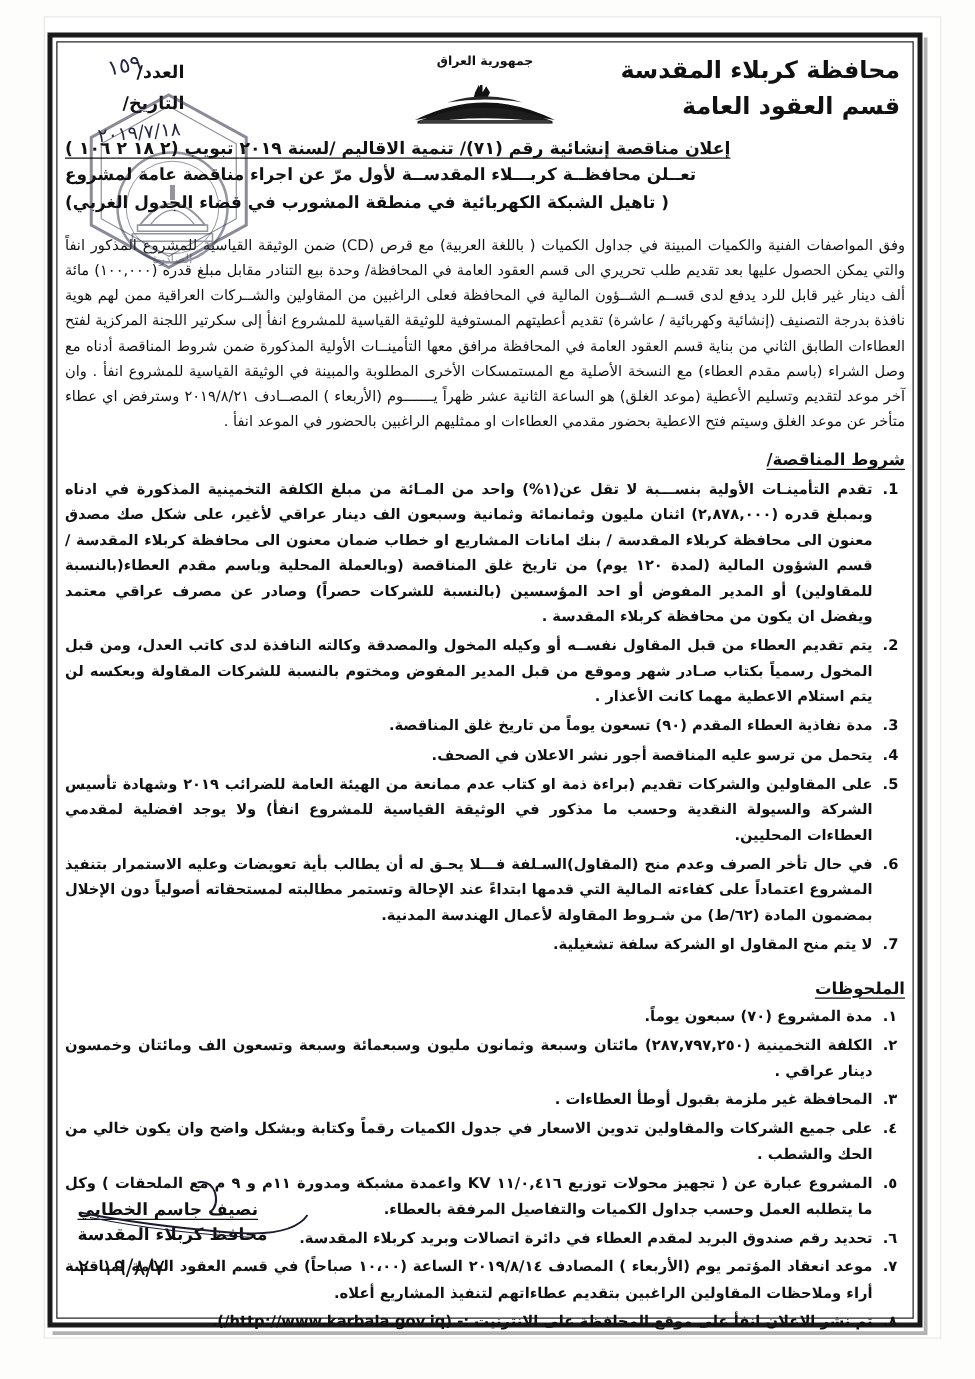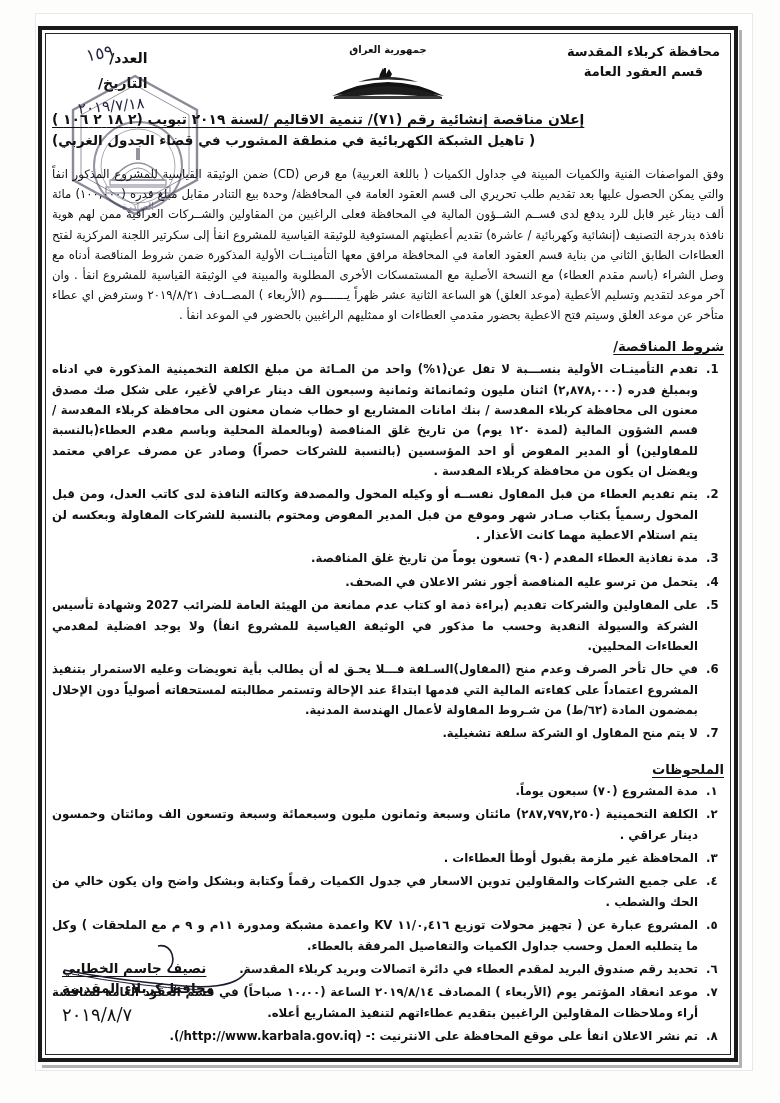--- a/index.html
+++ b/index.html
@@ -68,22 +68,21 @@
 
   
   .hdr {
     position: relative;
     height: 66px;
   }
   .hdr-right {
     position: absolute;
     right: 4px;
     top: 2px;
-    text-align: center;
-    font-size: 13px;
+    font-size: 19px;
     font-weight: bold;
     line-height: 1.55;
     letter-spacing: 0;
   }
   .hdr-mid {
     position: absolute;
     left: 50%;
     transform: translateX(-50%);
     top: 4px;
     font-size: 10px;
@@ -301,32 +300,33 @@
         <path d="M34 66 q18 -24 36 0" fill="none" stroke="#2b2b46" stroke-width="1"></path>
         <rect x="24" y="66" width="56" height="5" fill="none" stroke="#2b2b46" stroke-width="1.2"></rect>
         <rect x="20" y="73" width="64" height="6" fill="none" stroke="#2b2b46" stroke-width="1.2"></rect>
         <rect x="50" y="34" width="4" height="12" fill="#2b2b46"></rect>
         <text x="52" y="96" font-size="10" fill="#2b2b46" text-anchor="middle" font-family="DejaVu Sans, sans-serif">الصادرة</text>
       </svg>
     </div>
 
     <div class="title-block">
       <div class="title-line1">إعلان مناقصة إنشائية رقم (٧١)/ تنمية الاقاليم /لسنة ٢٠١٩ تبويب (٢  ١٨  ٢  ١٠٦ )</div>
+      <div class="title-line2">تعــلن محافظــة كربـــلاء المقدســة لأول مرّ  عن اجراء مناقصة عامة لمشروع</div>
       <div class="title-line3">( تاهيل الشبكة الكهربائية في منطقة المشورب في قضاء الجدول الغربي)</div>
     </div>
 
     <div class="para">وفق المواصفات الفنية والكميات المبينة في جداول الكميات ( باللغة العربية) مع قرص (CD) ضمن الوثيقة القياسية للمشروع المذكور انفاً والتي يمكن الحصول عليها بعد تقديم طلب تحريري الى قسم العقود العامة في المحافظة/ وحدة بيع التنادر مقابل مبلغ قدره (١٠٠,٠٠٠) مائة ألف دينار غير قابل للرد يدفع لدى قســم الشــؤون المالية في المحافظة  فعلى الراغبين من المقاولين والشــركات العراقية ممن لهم هوية نافذة بدرجة التصنيف (إنشائية وكهربائية / عاشرة) تقديم أعطيتهم المستوفية للوثيقة القياسية للمشروع انفأ إلى سكرتير اللجنة المركزية لفتح العطاءات الطابق الثاني من بناية قسم العقود العامة في المحافظة مرافق معها التأمينــات الأولية المذكورة ضمن شروط المناقصة أدناه مع وصل الشراء (باسم مقدم العطاء) مع النسخة الأصلية مع المستمسكات الأخرى المطلوبة والمبينة في الوثيقة القياسية للمشروع انفأ . وان آخر موعد لتقديم وتسليم الأعطية (موعد الغلق) هو الساعة الثانية عشر ظهراً يـــــــوم (الأربعاء ) المصــادف ٢٠١٩/٨/٢١ وسترفض اي عطاء متأخر عن موعد الغلق وسيتم فتح الاعطية بحضور مقدمي العطاءات او ممثليهم الراغبين بالحضور في الموعد انفأ .</div>
 
     <div class="sec-head">شروط المناقصة/</div>
     <ol class="items">
       <li>تقدم التأمينـات الأولية بنســـبة  لا تقل عن(١%) واحد من المـائة من مبلغ الكلفة التخمينية المذكورة في ادناه وبمبلغ قدره  (٢,٨٧٨,٠٠٠) اثنان مليون وثمانمائة وثمانية وسبعون الف دينار عراقي لأغير، على شكل صك مصدق معنون الى محافظة كربلاء المقدسة / بنك امانات المشاريع او خطاب ضمان معنون الى محافظة كربلاء المقدسة / قسم الشؤون المالية (لمدة ١٢٠ يوم) من تاريخ غلق المناقصة (وبالعملة المحلية وباسم مقدم العطاء(بالنسبة للمقاولين) أو المدير المفوض أو احد المؤسسين (بالنسبة للشركات حصراً)  وصادر عن مصرف عراقي معتمد ويفضل ان يكون من محافظة كربلاء المقدسة .</li>
       <li>يتم تقديم العطاء من قبل المقاول نفســه أو وكيله المخول والمصدقة وكالته النافذة لدى كاتب العدل، ومن قبل المخول رسمياً بكتاب صـادر شهر  وموقع من قبل المدير المفوض ومختوم بالنسبة للشركات المقاولة وبعكسه  لن يتم استلام الاعطية مهما كانت الأعذار .</li>
       <li class="short">مدة نفاذية العطاء المقدم (٩٠) تسعون يوماً من تاريخ غلق المناقصة.</li>
       <li class="short">يتحمل من ترسو عليه المناقصة أجور نشر الاعلان في الصحف.</li>
-      <li>على المقاولين والشركات تقديم (براءة ذمة او كتاب عدم ممانعة من الهيئة العامة للضرائب 2027 وشهادة تأسيس الشركة  والسيولة النقدية وحسب ما مذكور في الوثيقة القياسية للمشروع انفأ) ولا يوجد افضلية لمقدمي العطاءات المحليين.</li>
+      <li>على المقاولين والشركات تقديم (براءة ذمة او كتاب عدم ممانعة من الهيئة العامة للضرائب ٢٠١٩ وشهادة تأسيس الشركة  والسيولة النقدية وحسب ما مذكور في الوثيقة القياسية للمشروع انفأ) ولا يوجد افضلية لمقدمي العطاءات المحليين.</li>
       <li>في حال تأخر الصرف وعدم منح (المقاول)السـلفة فـــلا يحـق له أن يطالب بأية تعويضات وعليه الاستمرار بتنفيذ المشروع اعتماداً على كفاءته المالية التي قدمها ابتداءً عند الإحالة وتستمر مطالبته لمستحقاته أصولياً دون الإخلال بمضمون المادة (٦٢/ط) من شـروط المقاولة لأعمال الهندسة المدنية.</li>
       <li class="short">لا يتم منح المقاول او الشركة سلفة تشغيلية.</li>
     </ol>
 
     <div class="sec-head" style="margin-top:18px;">الملحوظات</div>
     <ol class="notes">
       <li class="short">مدة المشروع (٧٠) سبعون يوماً.</li>
       <li>الكلفة التخمينية (٢٨٧,٧٩٧,٢٥٠) مائتان وسبعة وثمانون مليون  وسبعمائة وسبعة وتسعون الف ومائتان وخمسون دينار عراقي .</li>
       <li class="short">المحافظة غير ملزمة بقبول أوطأ العطاءات .</li>
       <li>على جميع الشركات والمقاولين تدوين الاسعار في جدول الكميات رقماً وكتابة وبشكل واضح  وان يكون خالي من الحك والشطب .</li>

